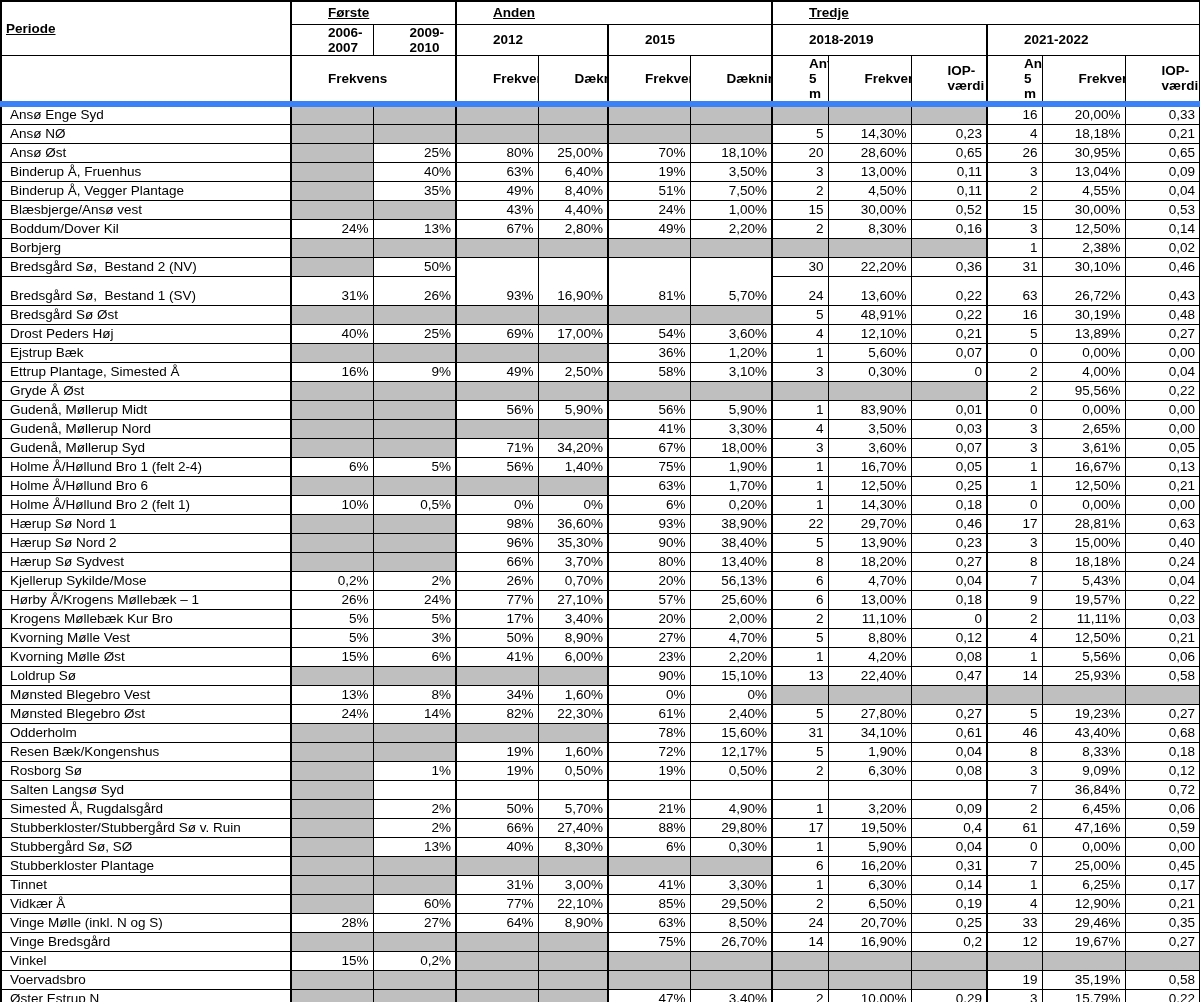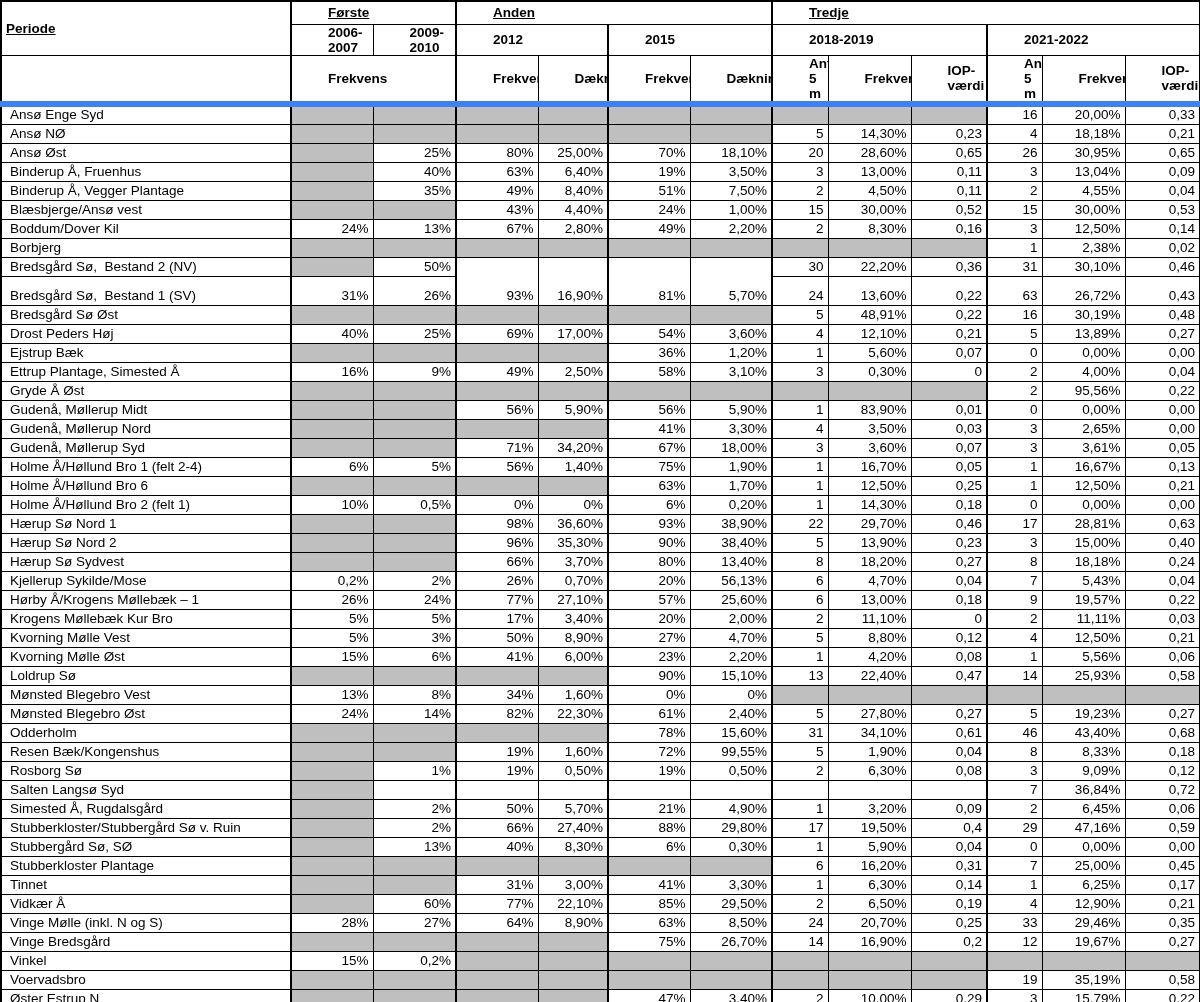--- a/index.html
+++ b/index.html
@@ -566,21 +566,21 @@
         <td class="num">43,40%</td>
         <td class="num">0,68</td>
       </tr>
       <tr>
         <td class="name">Resen Bæk/Kongenshus</td>
         <td class="bl2 shaded"></td>
         <td class="shaded"></td>
         <td class="bl2 num">19%</td>
         <td class="num">1,60%</td>
         <td class="bl2 num">72%</td>
-        <td class="num">99,55%</td>
+        <td class="num">12,17%</td>
         <td class="bl2 num">5</td>
         <td class="num">1,90%</td>
         <td class="num">0,04</td>
         <td class="bl2 num">8</td>
         <td class="num">8,33%</td>
         <td class="num">0,18</td>
       </tr>
       <tr>
         <td class="name">Rosborg Sø</td>
         <td class="bl2 shaded"></td>
@@ -630,21 +630,21 @@
         <td class="name">Stubberkloster/Stubbergård Sø v. Ruin</td>
         <td class="bl2 shaded"></td>
         <td class="num">2%</td>
         <td class="bl2 num">66%</td>
         <td class="num">27,40%</td>
         <td class="bl2 num">88%</td>
         <td class="num">29,80%</td>
         <td class="bl2 num">17</td>
         <td class="num">19,50%</td>
         <td class="num">0,4</td>
-        <td class="bl2 num">29</td>
+        <td class="bl2 num">61</td>
         <td class="num">47,16%</td>
         <td class="num">0,59</td>
       </tr>
       <tr>
         <td class="name">Stubbergård Sø, SØ</td>
         <td class="bl2 shaded"></td>
         <td class="num">13%</td>
         <td class="bl2 num">40%</td>
         <td class="num">8,30%</td>
         <td class="bl2 num">6%</td>

